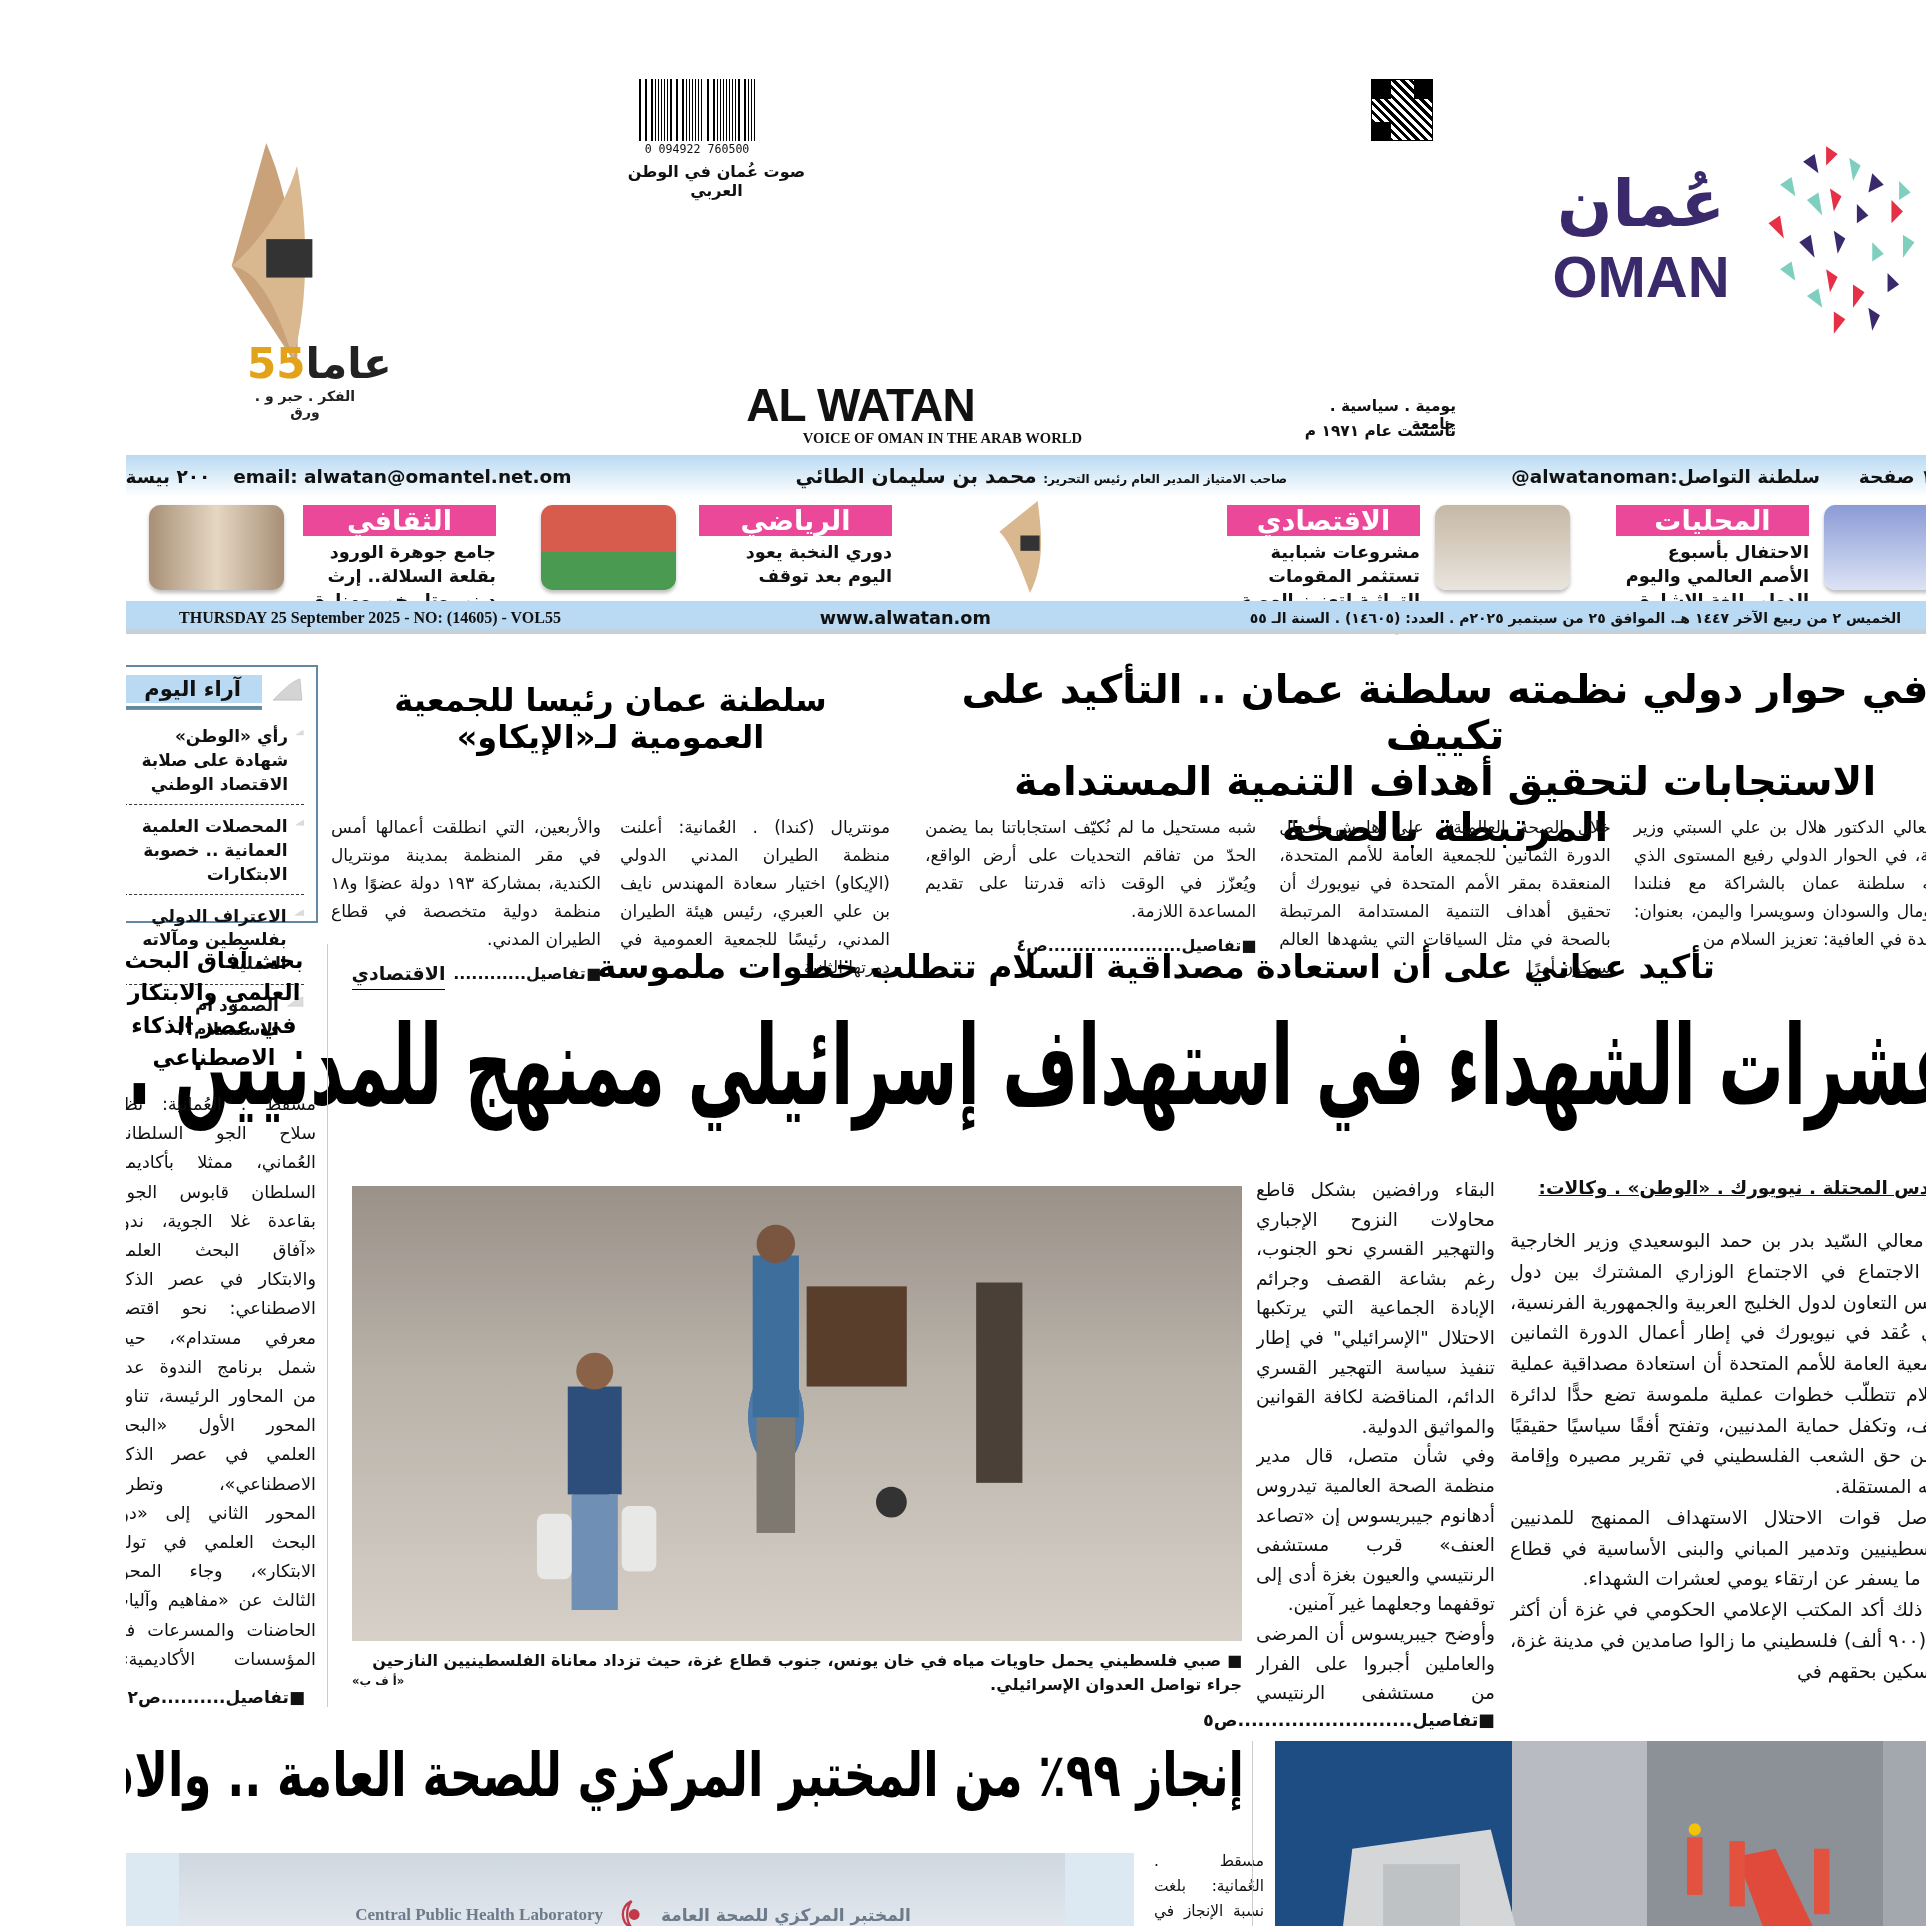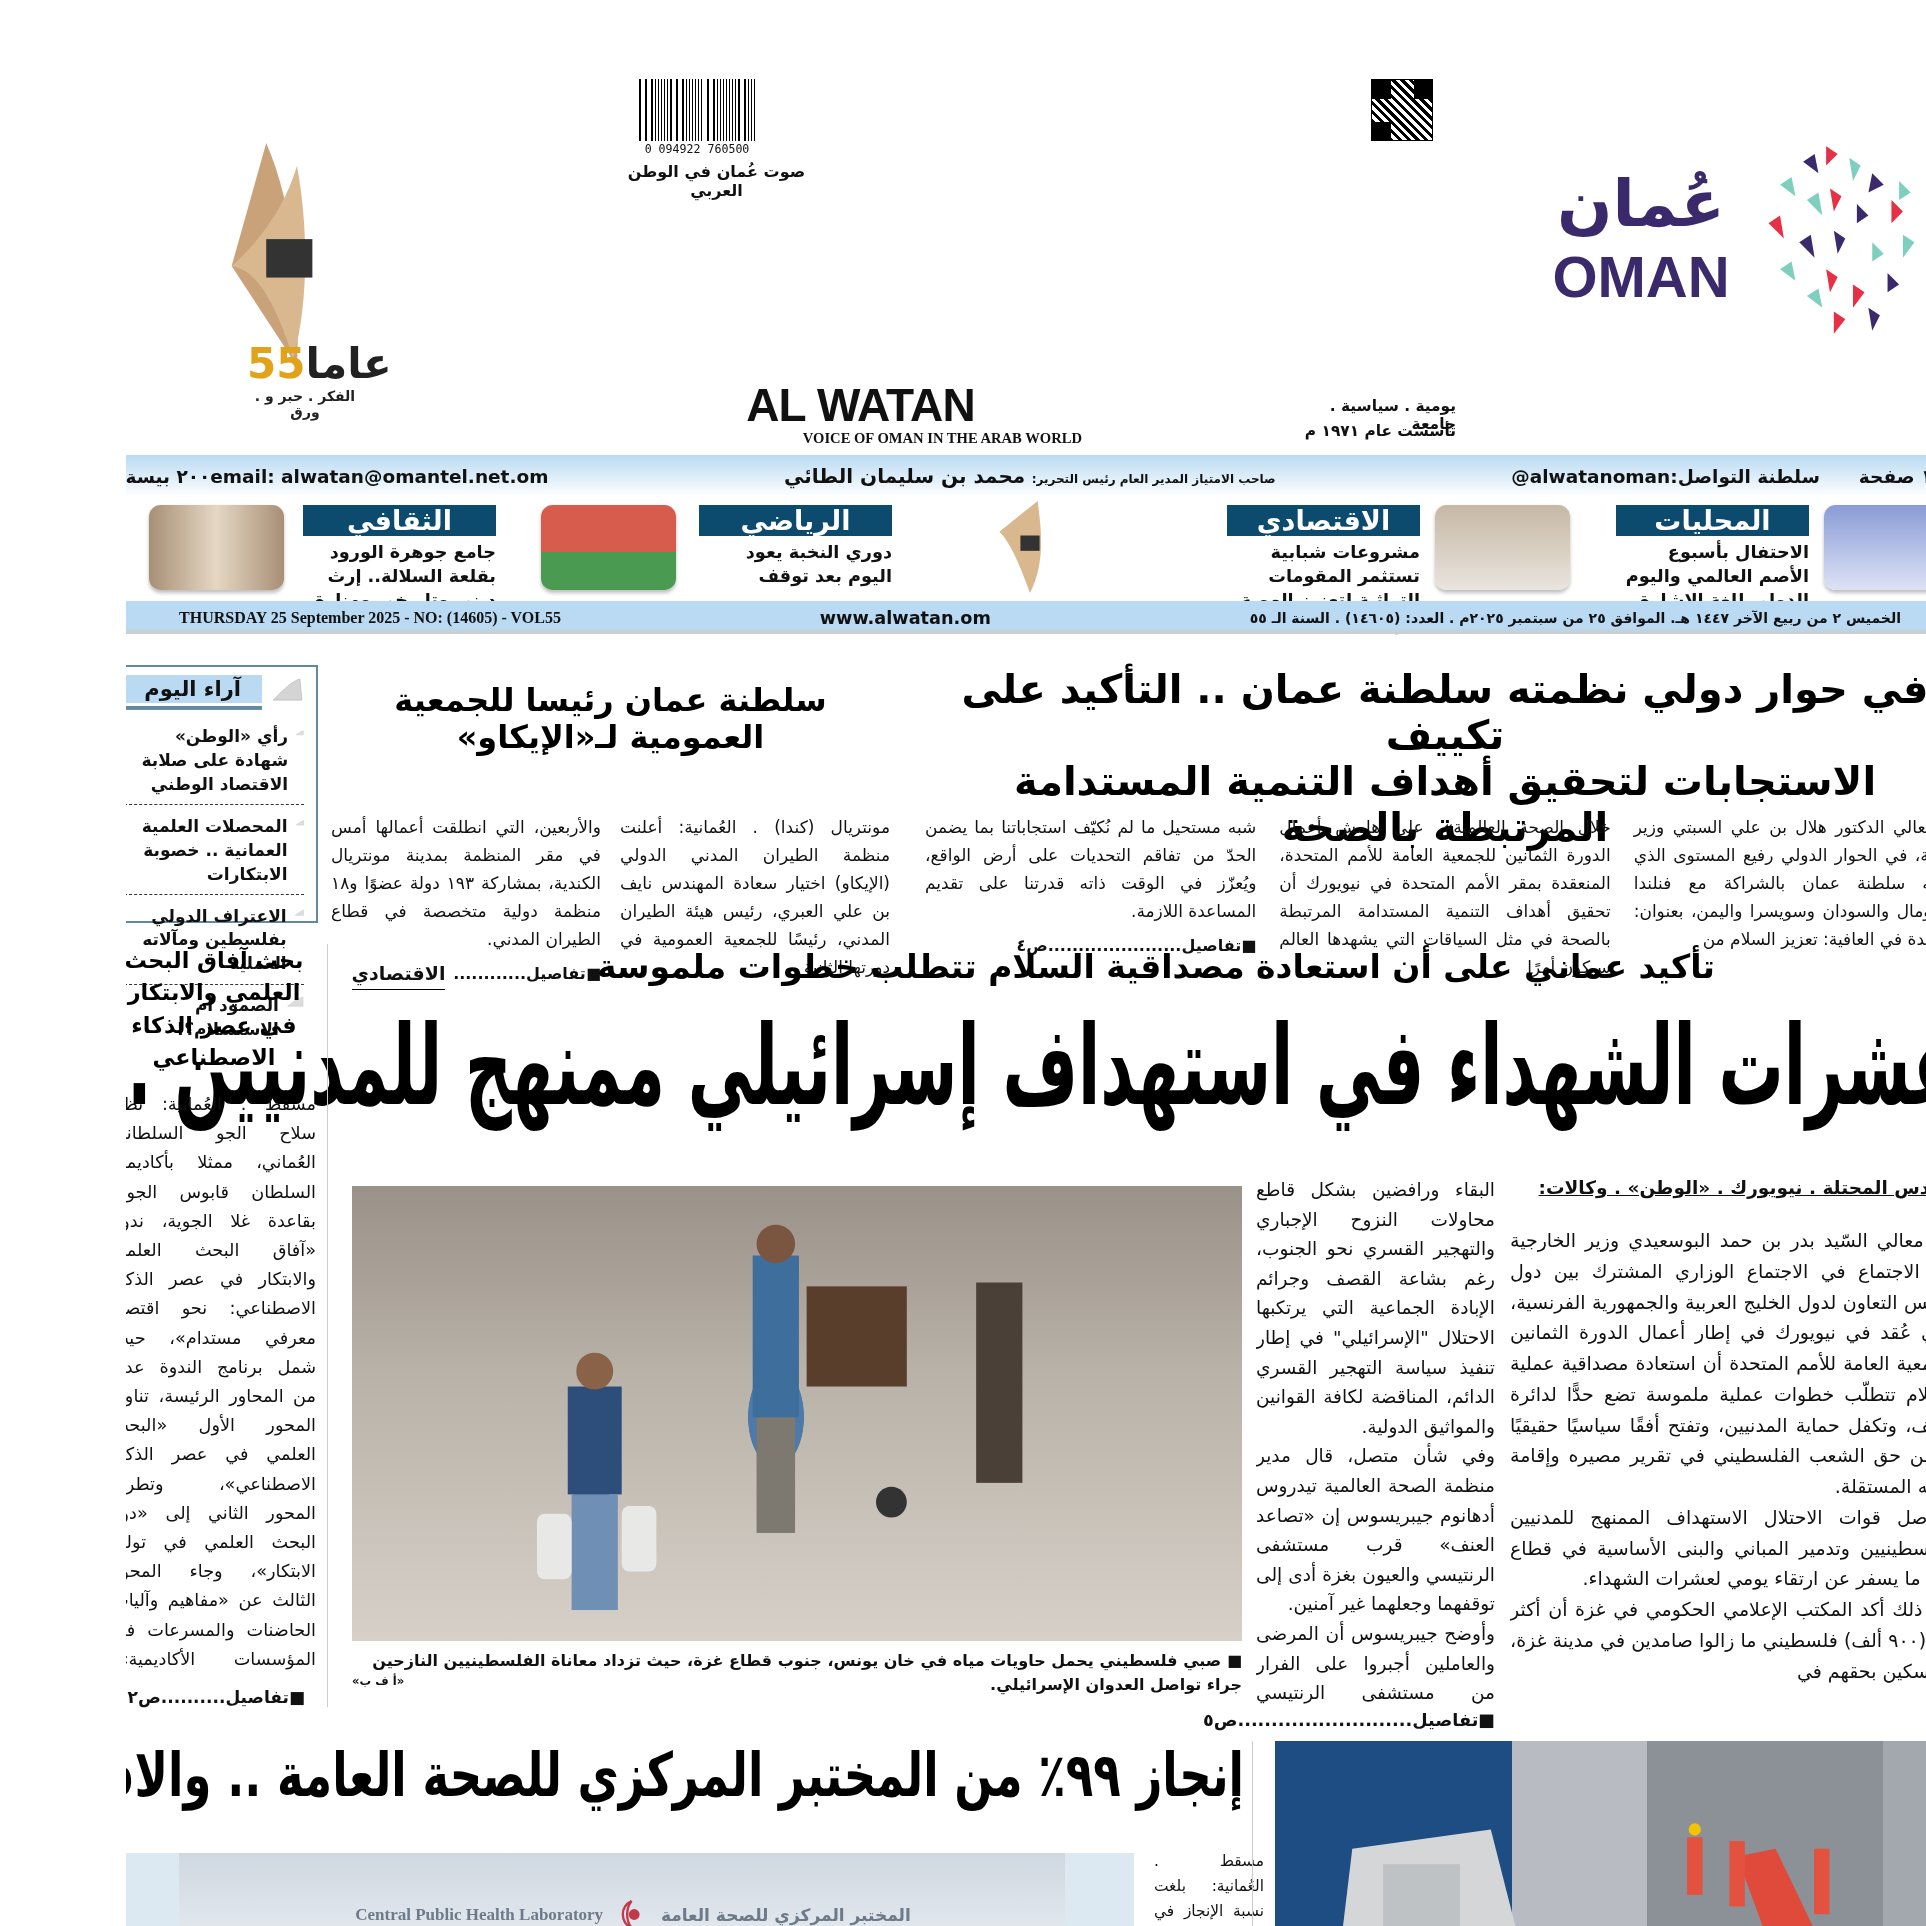--- a/index.html
+++ b/index.html
@@ -4,21 +4,21 @@
 <style>
 *{box-sizing:border-box;margin:0;padding:0}
 html,body{width:2052px;height:2875px;background:#fff;overflow:hidden}
 body{position:relative;font-family:"DejaVu Sans","Liberation Sans",sans-serif;color:#111;direction:rtl}
 .abs{position:absolute}
 .hl{font-family:"DejaVu Sans",sans-serif;font-weight:bold;color:#000;line-height:1.15;text-align:center}
 .more{font-family:"DejaVu Sans",sans-serif;font-size:21px;font-weight:bold;color:#111;white-space:nowrap}
 .more::before{content:"\25A0 ";}
 .img{background:#c9c4bc;overflow:hidden}
 .colsep{position:absolute;width:0.8px;background:#ccc}
-.cat-box{position:absolute;background:#0c4a6e;color:#fff;font-weight:bold;font-size:27px;display:flex;align-items:center;justify-content:center}
+.cat-box{position:absolute;background:#ec4899;color:#fff;font-weight:bold;font-size:27px;display:flex;align-items:center;justify-content:center}
 .teaser{position:absolute;font-size:17.7px;font-weight:bold;line-height:1.35;text-align:right}
 .thumb{position:absolute;border-radius:11.6px;overflow:hidden;box-shadow:0 2.3px 3.9px rgba(0,0,0,.25)}
 </style>
 </head>
 <body>
 
 <div class="abs" style="left:0;top:0;width:2052px;height:455px">
 
   <div class="abs" style="left:216px;top:143px;width:162px;height:223px">
     <svg width="162" height="223" viewBox="0 0 420 580">
@@ -79,21 +79,21 @@
     </svg>
   </div>
 </div>
 
 <div class="abs" style="left:110px;top:455px;width:1849px;height:42px;background:linear-gradient(#b9daf2,#fff);display:flex;align-items:center;justify-content:space-between;padding:0 15.4px;font-size:18.5px;font-weight:bold">
   <div style="display:flex;gap:39px;align-items:center">
     <span>١٦ صفحة</span>
     <span><span>سلطنة التواصل:</span><span style="direction:ltr;unicode-bidi:embed">@alwatanoman</span></span>
   </div>
   <span><span style="font-size:12px">صاحب الامتياز المدير العام رئيس التحرير:</span> <span style="font-size:20px">محمد بن سليمان الطائي</span></span>
-  <div style="display:flex;align-items:center">
+  <div style="display:flex;gap:23px;align-items:center">
     <span style="direction:ltr;unicode-bidi:embed">email: alwatan@omantel.net.om</span>
     <span>٢٠٠ بيسة</span>
   </div>
 </div>
 
 <div class="abs" style="left:110px;top:497px;width:1849px;height:96px">
 
   <div class="thumb img" style="right:0;top:7.7px;width:135px;height:85px;background:linear-gradient(#8a9bd6,#dde3f5)"></div>
   <div class="cat-box" style="right:150px;top:7.7px;width:193px;height:31px">المحليات</div>
   <div class="teaser" style="right:150px;top:44px;width:193px">الاحتفال بأسبوع الأصم العالمي واليوم الدولي للغة الإشارة</div>

